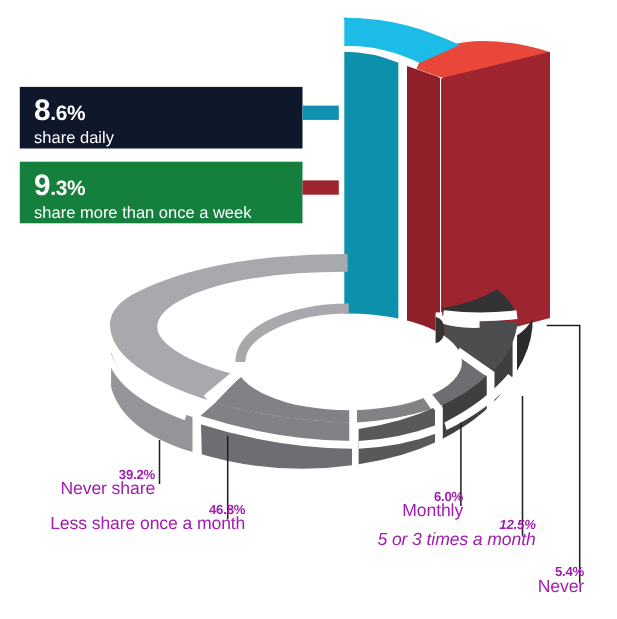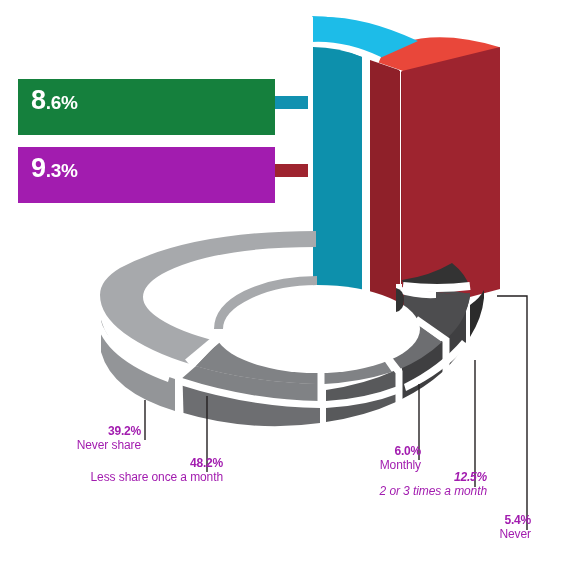--- a/index.html
+++ b/index.html
@@ -60,36 +60,36 @@
     line-height: 17px;
     margin-top: 3px;
     white-space: nowrap;
   }
 
   #callout-daily {
     left: 18px;
     top: 79px;
     width: 257px;
     height: 56px;
-    background: #15803d;
+    background: #0f172a;
   }
   #callout-daily .tongue {
     background: #1191B0;
     left: 257px;
     top: 17px;
     width: 33px;
     height: 13px;
   }
 
   #callout-weekplus {
     left: 18px;
     top: 147px;
     width: 257px;
     height: 56px;
-    background: #a21caf;
+    background: #15803d;
     padding-left: 16px;
   }
   #callout-weekplus .tongue {
     background: #9E242F;
     left: 257px;
     top: 17px;
     width: 33px;
     height: 13px;
   }
 
@@ -102,21 +102,21 @@
     white-space: nowrap;
   }
   .leader-label .lbl-pct {
     display: block;
     font-size: 12px;
     font-weight: bold;
     letter-spacing: -0.2px;
   }
   .leader-label .lbl-name {
     display: block;
-    font-size: 12px;
+    font-size: 16px;
     font-weight: normal;
     letter-spacing: -0.1px;
     text-align: right;
   }
 
   #label-never       { right: 420px; top: 424px; }
   #label-lessmonth   { right: 338px; top: 456px; }
   #label-monthly     { right: 140px; top: 444px; }
   #label-2or3        { right: 74px;  top: 470px; font-style: italic; }
   #label-weekly      { right: 30px;  top: 513px; }
@@ -267,50 +267,52 @@
       <path d="M 497 296 L 527 296 L 527 530"></path>
     </g>
   </svg>
 
   <div class="callout" id="callout-daily">
     <div class="tongue"></div>
     <div class="callout-text">
       <span class="pct">
         <span class="big">8</span><span class="small">.6%</span>
       </span>
+      <span class="sub">share daily</span>
     </div>
   </div>
 
   <div class="callout" id="callout-weekplus">
     <div class="tongue"></div>
     <div class="callout-text">
       <span class="pct">
         <span class="big">9</span><span class="small">.3%</span>
       </span>
+      <span class="sub">share more than once a week</span>
     </div>
   </div>
 
   <div class="leader-label" id="label-never">
     <span class="lbl-pct">39.2%</span>
     <span class="lbl-name">Never share</span>
   </div>
 
   <div class="leader-label" id="label-lessmonth">
-    <span class="lbl-pct">48.2%</span>
+    <span class="lbl-pct">46.8%</span>
     <span class="lbl-name">Less share once a month</span>
   </div>
 
   <div class="leader-label" id="label-monthly">
     <span class="lbl-pct">6.0%</span>
     <span class="lbl-name">Monthly</span>
   </div>
 
   <div class="leader-label" id="label-2or3">
     <span class="lbl-pct">12.5%</span>
-    <span class="lbl-name">2 or 3 times a month</span>
+    <span class="lbl-name">5 or 3 times a month</span>
   </div>
 
   <div class="leader-label" id="label-weekly">
     <span class="lbl-pct">5.4%</span>
     <span class="lbl-name">Never</span>
   </div>
 
 </div>
 
 </body></html>

